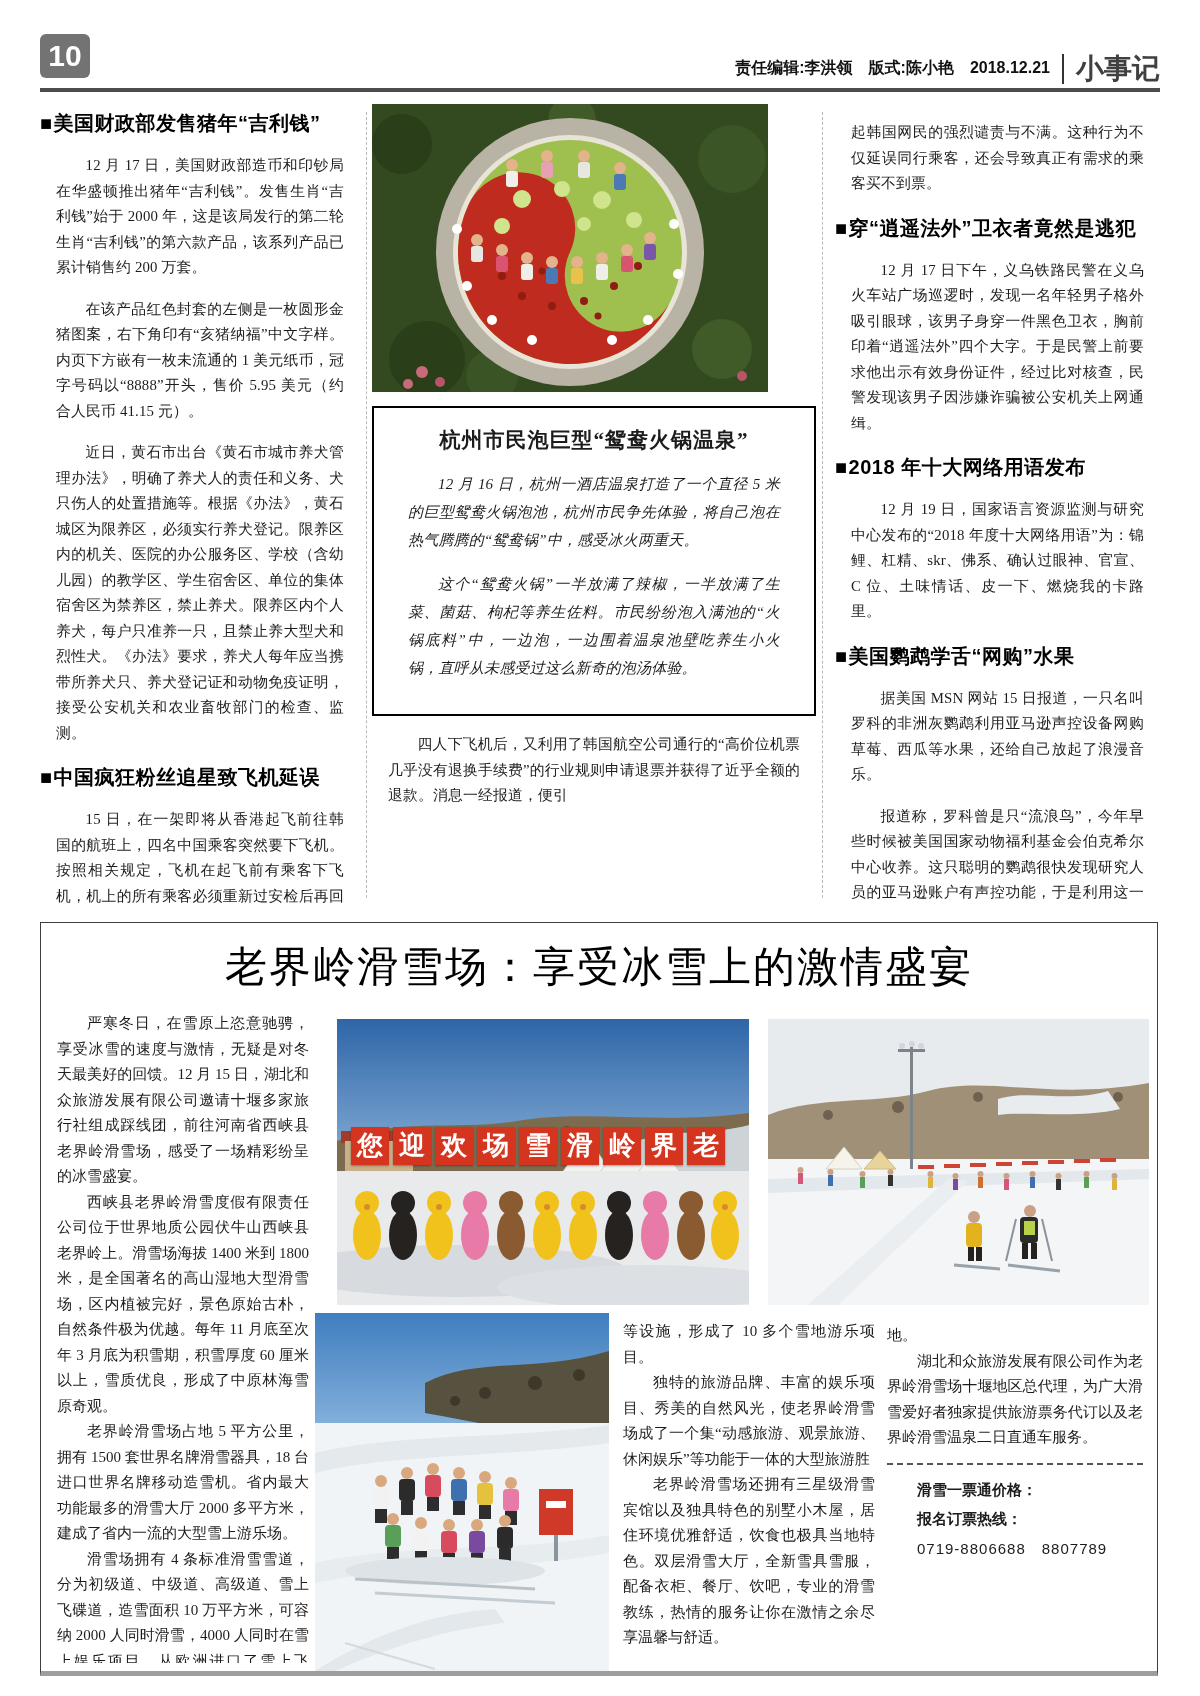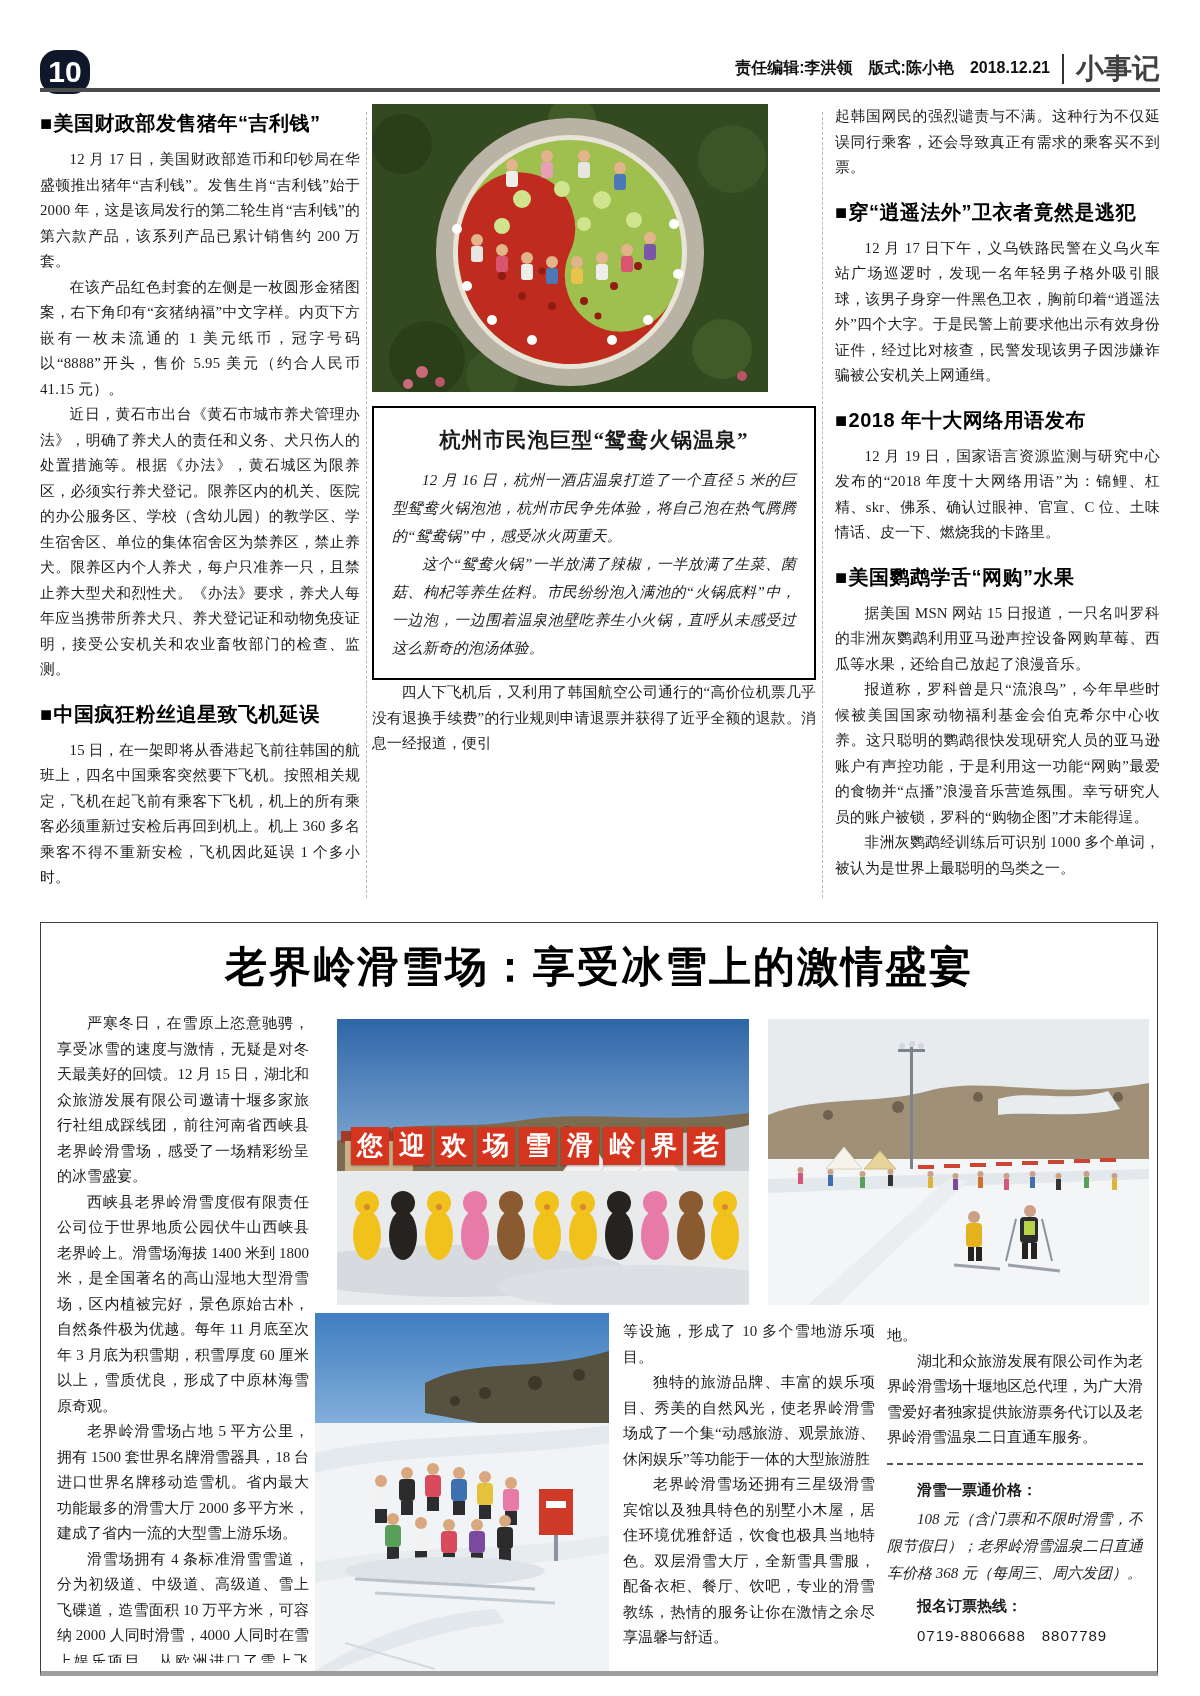--- a/index.html
+++ b/index.html
@@ -1,53 +1,53 @@
 <!DOCTYPE html>
 <html><head>
 <meta charset="utf-8">
 <style>
   html,body{margin:0;padding:0;background:#e9e9e9;}
   .page{position:relative;width:1200px;height:1696px;background:#ffffff;margin:0 auto;
         font-family:"Liberation Serif","DejaVu Serif",serif;color:#1c1c1c;overflow:hidden;}
   
   .header{position:absolute;top:28px;left:40px;width:1120px;height:56px;}
-  .pagenum{position:absolute;left:0;top:22px;width:50px;height:44px;background:#0f172a;border-radius:17px;
+  .pagenum{position:absolute;left:0;top:6px;width:50px;height:44px;background:#737373;border-radius:6px;
            color:#fff;font-family:"Liberation Sans","DejaVu Sans",sans-serif;font-weight:700;
            font-size:30px;line-height:44px;text-align:center;}
   .meta{position:absolute;right:0;bottom:0;display:flex;align-items:flex-end;}
   .meta-line{font-family:"Liberation Sans","DejaVu Sans",sans-serif;font-weight:700;font-size:16px;
              color:#111;padding-bottom:5px;}
   .section{font-family:"Liberation Sans","DejaVu Sans",sans-serif;font-weight:700;font-size:28px;
            color:#404040;border-left:2px solid #333;margin-left:12px;padding-left:12px;line-height:30px;}
   .header-rule{position:absolute;top:88px;left:40px;width:1120px;height:4px;background:#4c4c4c;}
   
   .topgrid{position:absolute;left:40px;top:104px;width:1120px;height:802px;}
   .col{position:absolute;top:0;height:802px;overflow:hidden;}
   .col-l{left:0;width:320px;}
   .col-m{left:332px;width:444px;}
   .col-r{left:795px;width:325px;}
   .vsep{position:absolute;top:8px;bottom:8px;width:0;border-left:1px dashed #b8b8b8;}
   .vsep1{left:326px;} .vsep2{left:782px;}
   .atitle{font-family:"Liberation Sans","DejaVu Sans",sans-serif;font-weight:700;font-size:20px;
           color:#000;margin:18px 0 10px;letter-spacing:0.5px;}
   .col .atitle:first-child{margin-top:6px;}
   .sq{margin-right:1px;}
-  .body{font-size:14.8px;line-height:25.5px;text-align:justify;margin:0;letter-spacing:0.2px;}
+  .body{font-size:14.8px;line-height:25.5px;text-align:justify;margin:16px;letter-spacing:0.2px;}
   .ind{text-indent:2em;}
   
   .photo-top{width:396px;height:288px;margin-bottom:8px;}
   .midbox{border:2px solid #000;padding:14px 18px 16px;margin-top:2px;}
   .midbox-title{font-size:21px;font-weight:700;text-align:center;margin:4px 0 12px;letter-spacing:1px;}
   .kai{font-style:italic;}
   .midbox .body{font-size:15px;line-height:28px;}
   .cont{margin-top:16px;}
   
   .feature{position:absolute;left:40px;top:922px;width:1118px;height:754px;
            border:1px solid #3e3e3e;border-bottom:5px solid #9e9e9e;box-sizing:border-box;}
-  .feature h1{margin:16px 0 0;text-align:center;font-size:42px;font-weight:700;letter-spacing:2px;color:#000;}
+  .feature h1{margin:16px 0 0;text-align:center;font-size:42px;font-weight:400;letter-spacing:2px;color:#000;}
   .fcol{position:absolute;overflow:hidden;}
   .fcol p{font-size:15px;line-height:25.5px;text-align:justify;margin:0;}
   .fcol1{left:16px;top:88px;width:252px;height:652px;}
   .fcol2{left:582px;top:396px;width:252px;height:344px;}
   .fcol3{left:846px;top:400px;width:256px;height:346px;}
   .photoA{position:absolute;left:296px;top:96px;width:412px;height:286px;}
   .photoB{position:absolute;left:727px;top:96px;width:381px;height:286px;}
   .photoC{position:absolute;left:274px;top:390px;width:294px;height:358px;}
   .photoA svg,.photoB svg,.photoC svg{display:block;width:100%;height:100%;}
   .banner{position:absolute;left:14px;top:108px;display:flex;gap:4px;}
@@ -403,20 +403,19 @@
       <p>等设施，形成了 10 多个雪地游乐项目。</p>
       <p class="ind">独特的旅游品牌、丰富的娱乐项目、秀美的自然风光，使老界岭滑雪场成了一个集“动感旅游、观景旅游、休闲娱乐”等功能于一体的大型旅游胜</p>
       <p class="ind">老界岭滑雪场还拥有三星级滑雪宾馆以及独具特色的别墅小木屋，居住环境优雅舒适，饮食也极具当地特色。双层滑雪大厅，全新雪具雪服，配备衣柜、餐厅、饮吧，专业的滑雪教练，热情的服务让你在激情之余尽享温馨与舒适。</p>
     </div>
 
     <div class="fcol fcol3">
       <p>地。</p>
       <p class="ind">湖北和众旅游发展有限公司作为老界岭滑雪场十堰地区总代理，为广大滑雪爱好者独家提供旅游票务代订以及老界岭滑雪温泉二日直通车服务。</p>
       <div class="pricebox">
         <p class="plabel">滑雪一票通价格：</p>
-        <p class="kai pbody">108 元（含门票和不限时滑雪，不限节假日）；老界岭滑雪温泉二日直通车价格 368 元（每周三、周六发团）。</p>
         <p class="plabel">报名订票热线：</p>
         <p class="phone">0719-8806688　8807789</p>
       </div>
     </div>
   </div>
 
 </div>
 
 </body></html>

